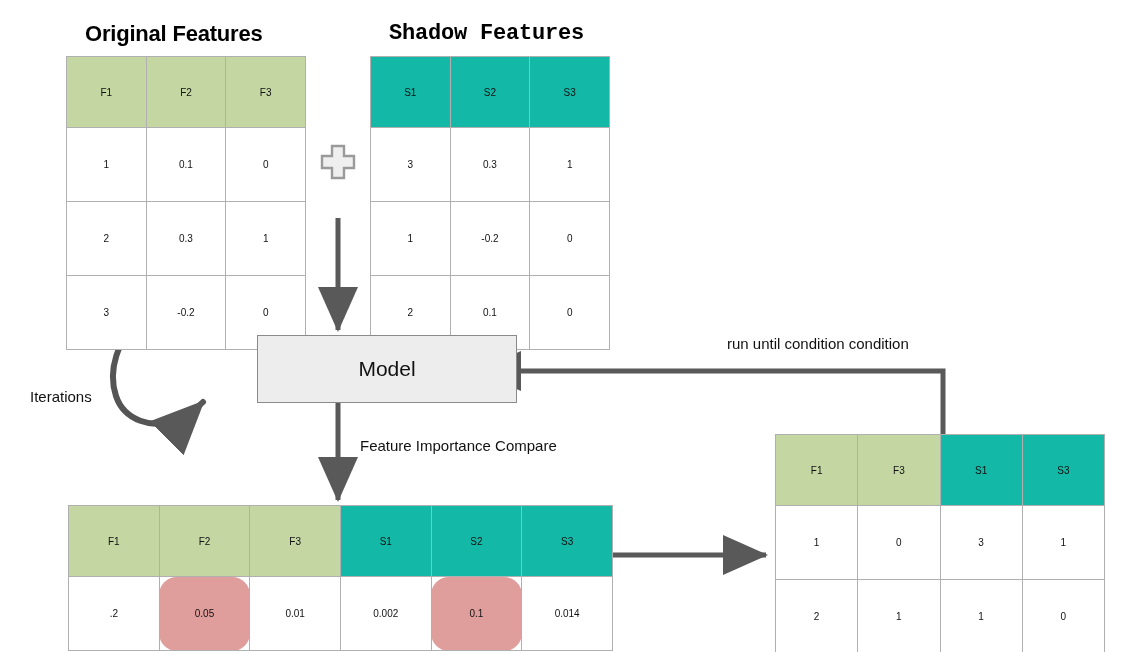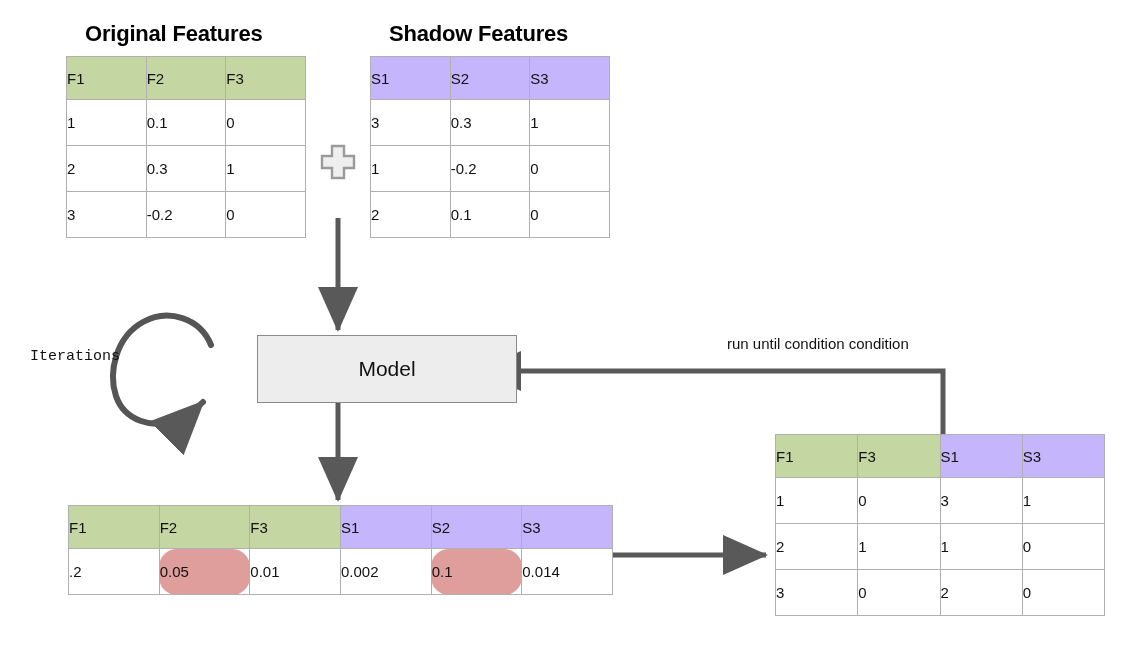--- a/index.html
+++ b/index.html
@@ -26,29 +26,30 @@
   }
 
   
   table.grid{
     border-collapse:collapse;
     table-layout:fixed;
     background:#fff;
   }
   table.grid td{
     border:1px solid #b0b0b0;
+    text-align:center;
     vertical-align:middle;
-    font-size:15px;
+    font-size:10px;
     color:#111;
-    padding:0;
+    padding:14px;
     height:45px;
   }
   table.grid td.hdr{height:42px;}
   td.green{background:#c4d7a3;}
-  td.orange{background:#c4b5fd;margin-left:28px;}
+  td.orange{background:#14b8a6;margin-left:28px;}
   td.red{background:#df9d9b;border-radius:18px;}
   td.white{background:#ffffff;}
 
   
   .model-box{
     box-sizing:border-box;
     background:#ededed;
     border:1px solid #8a8a8a;
     display:flex;align-items:center;justify-content:center;
     font-size:21px;
@@ -98,21 +99,21 @@
       <path d="M 211,345
                C 200,318 168,308 143,322
                C 116,337 108,372 116,396
                C 124,420 152,430 178,420
                C 186,417 195,410 203,402" fill="none" stroke="#555555" stroke-width="6" stroke-linecap="round" marker-end="url(#ah)"></path>
     </g>
   </svg>
 
   <div class="abs table-title" style="left:85px;top:21px;">Original Features</div>
 
-  <div class="abs table-title" style="left:389px;top:21px;">Shadow Features</div>
+  <div class="abs table-title" style="left:389px;top:21px;font-family:Liberation Mono, monospace;">Shadow Features</div>
 
   <table class="grid" style="position:absolute;left:66px;top:56px;width:240px;">
     <tbody>
         <tr>
       <td class="hdr green">F1</td>
       <td class="hdr green">F2</td>
       <td class="hdr green">F3</td>
     </tr>
     <tr>
       <td class="white">1</td>
@@ -160,22 +161,23 @@
       <td class="white">0.1</td>
       <td class="white">0</td>
     </tr>
   </tbody>
     </table>
 
   <div class="abs model-box" style="left:210px;top:335px;width:260px;height:68px;">
     <span>Model</span>
   </div>
 
-  <div class="abs lbl" style="left:30px;top:348px;font-family:Liberation Mono, monospace;">Iterations</div>
-
+  <div class="abs lbl" style="left:30px;top:388px;">Iterations</div>
+
+  <div class="abs lbl" style="left:360px;top:437px;">Feature Importance Compare</div>
 
   <div class="abs lbl" style="left:727px;top:335px;">run until condition condition</div>
 
   <table class="grid" style="position:absolute;left:68px;top:505px;width:545px;">
     <tbody>
         <tr>
       <td class="hdr green">F1</td>
       <td class="hdr green">F2</td>
       <td class="hdr green">F3</td>
       <td class="hdr orange">S1</td>

